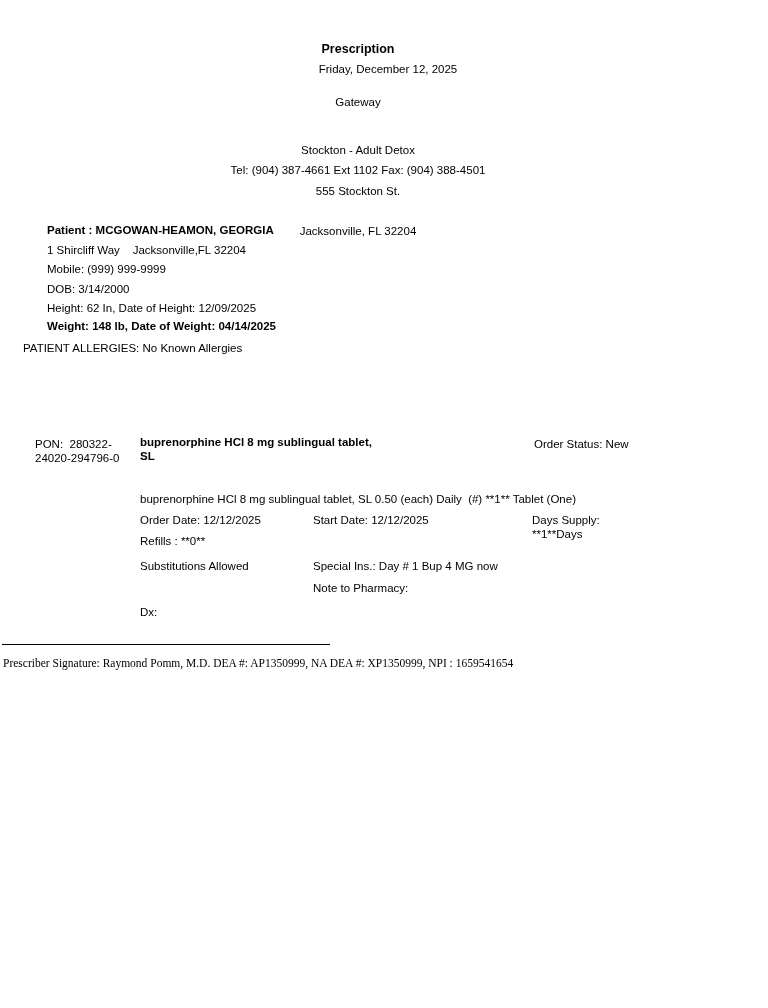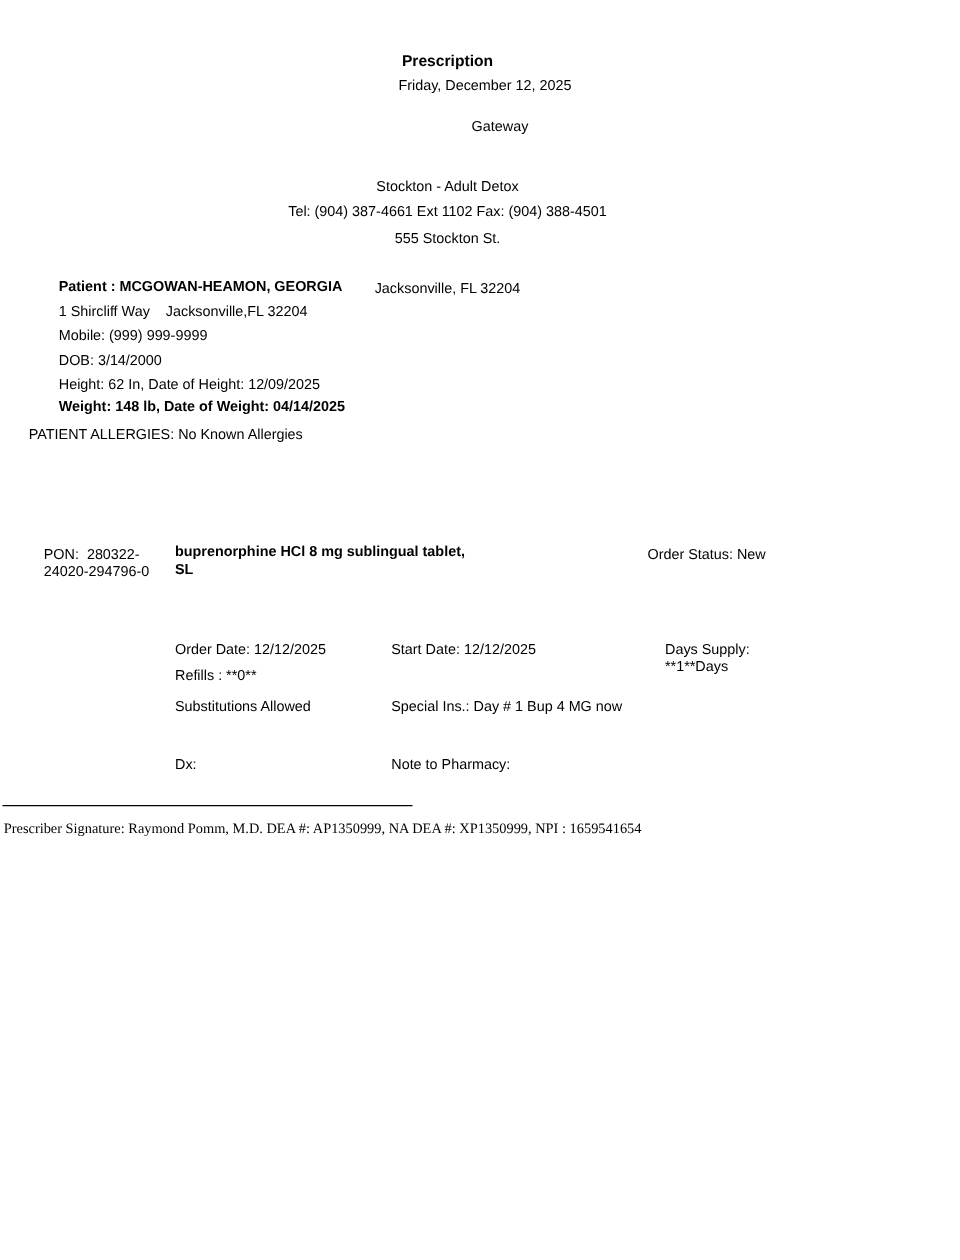--- a/index.html
+++ b/index.html
@@ -36,21 +36,21 @@
   }
 </style>
 </head>
 <body>
 
 <div class="page">
 
   <div class="abs center-block bold title" style="top:43px;">Prescription</div>
   <div class="abs center-block" style="top:63px;padding-left:30px;">Friday, December 12, 2025</div>
 
-  <div class="abs center-block" style="top:96px;margin-left:42px;">Gateway</div>
+  <div class="abs center-block" style="top:96px;">Gateway</div>
 
   <div class="abs center-block" style="top:117px;">
     <div>Stockton - Adult Detox</div>
     <div>555 Stockton St.</div>
     <div>Jacksonville, FL 32204</div>
   </div>
 
   <div class="abs center-block" style="top:164px;">Tel: (904) 387-4661 Ext 1102 Fax: (904) 388-4501</div>
 
   <div class="abs bold" style="left:47px; top:224px;">Patient : MCGOWAN-HEAMON, GEORGIA</div>
@@ -58,31 +58,32 @@
   <div class="abs" style="left:47px; top:263px;">Mobile: (999) 999-9999</div>
   <div class="abs" style="left:47px; top:283px;">DOB: 3/14/2000</div>
   <div class="abs" style="left:47px; top:302px;">Height: 62 In, Date of Height: 12/09/2025</div>
   <div class="abs" style="left:47px; top:320px;font-weight:bold;">Weight: 148 lb, Date of Weight: 04/14/2025</div>
   <div class="abs" style="left:11px; top:342px;padding-left:12px;">PATIENT ALLERGIES: No Known Allergies</div>
 
   <div class="abs" style="left:35px; top:438px;">PON:  280322-
 24020-294796-0</div>
   <div class="abs bold" style="left:140px; top:436px;">buprenorphine HCl 8 mg sublingual tablet,
 SL</div>
-  <div class="abs" style="left:518px; top:438px;">Order Status: New</div>
+  <div class="abs" style="left:534px; top:438px;">Order Status: New</div>
 
+  <div class="abs" style="left:140px; top:493px;">buprenorphine HCl 8 mg sublingual tablet, SL 0.50 (each) Daily  (#) **1** Tablet (One)</div>
 
   <div class="abs" style="left:140px; top:514px;">Order Date: 12/12/2025</div>
   <div class="abs" style="left:313px; top:514px;">Start Date: 12/12/2025</div>
   <div class="abs" style="left:532px; top:514px;">Days Supply: **1**Days</div>
 
   <div class="abs" style="left:140px; top:535px;">Refills : **0**</div>
 
   <div class="abs" style="left:140px; top:560px;">Substitutions Allowed</div>
   <div class="abs" style="left:313px; top:560px;">Special Ins.: Day # 1 Bup 4 MG now</div>
-  <div class="abs" style="left:313px; top:582px;margin-top:24px;">Note to Pharmacy:</div>
+  <div class="abs" style="left:313px; top:582px;">Note to Pharmacy:</div>
 
   <div class="abs" style="left:140px; top:606px;">Dx:</div>
 
   <div class="sig-line"></div>
   <div class="abs" style="left:3px; top:657px;font-family:Liberation Serif, serif;">Prescriber Signature: Raymond Pomm, M.D. DEA #: AP1350999, NA DEA #: XP1350999, NPI : 1659541654</div>
 
 </div>
 
 </body></html>

